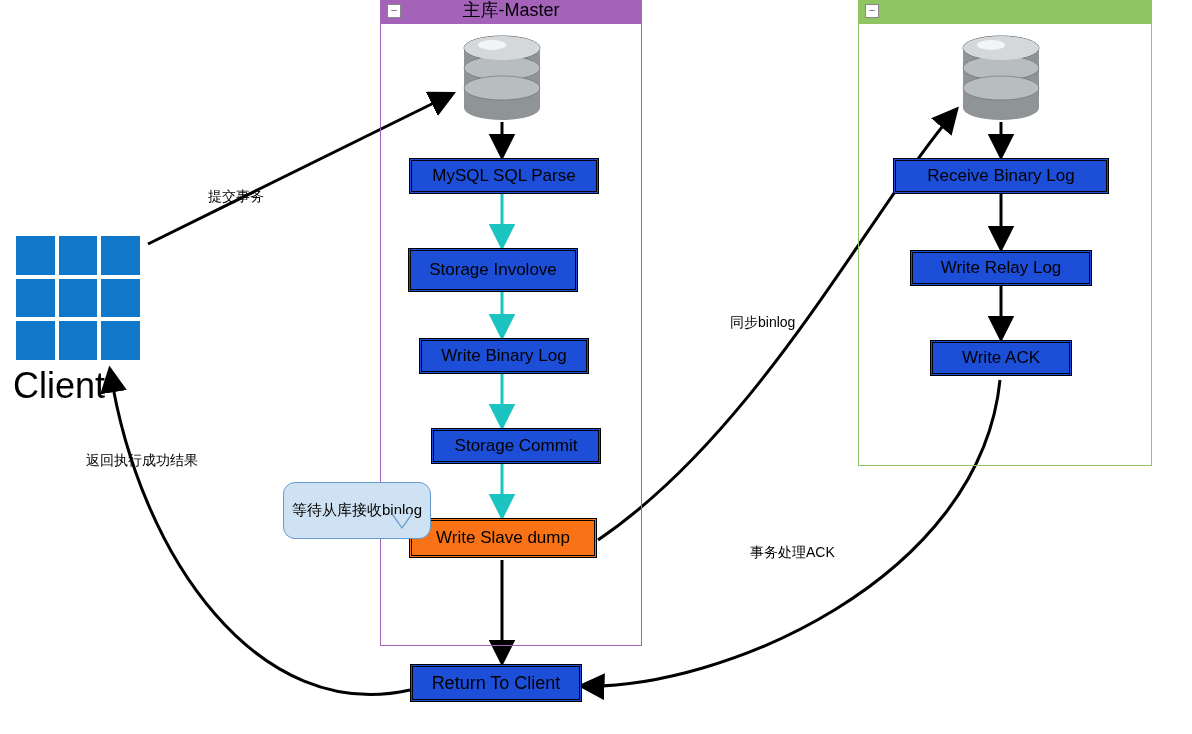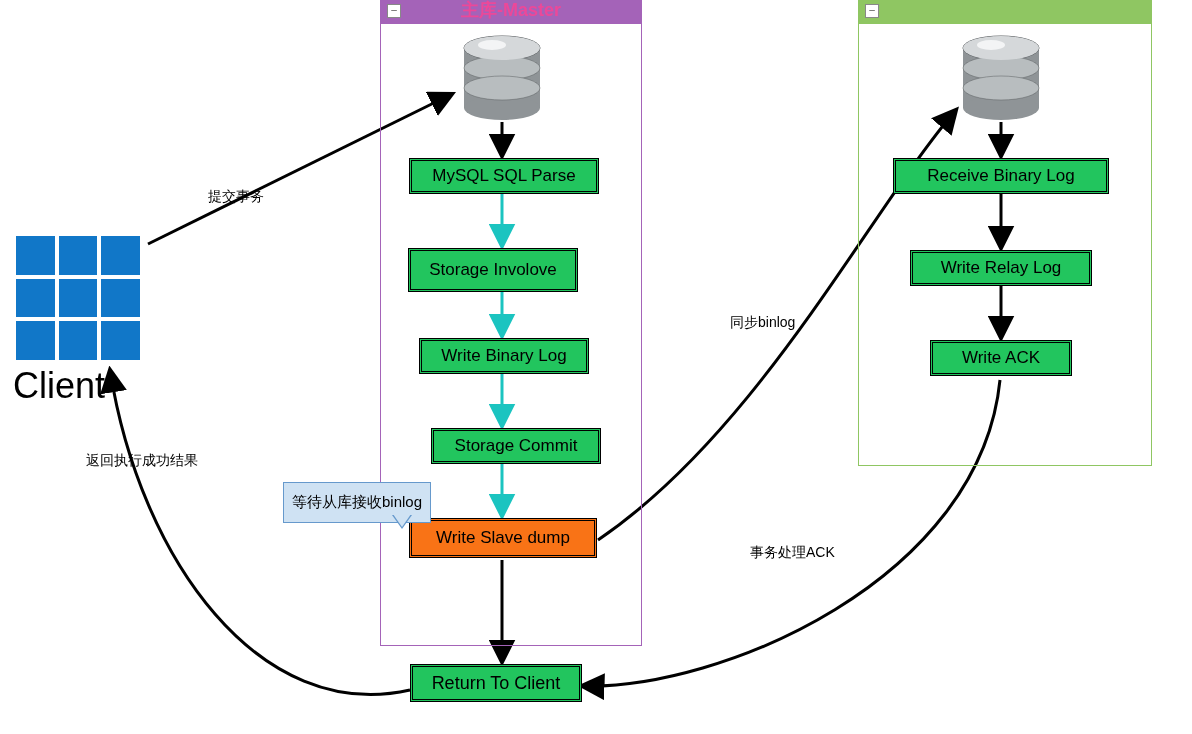--- a/index.html
+++ b/index.html
@@ -3,30 +3,30 @@
 <meta charset="utf-8">
 <style>
   html,body{margin:0;padding:0;width:1192px;height:734px;font-family:Arial,"Helvetica Neue",Helvetica,sans-serif;background:#fff;overflow:hidden}
   .abs{position:absolute}
   
   .client-grid{left:16px;top:236px;width:124px;height:124px;display:grid;grid-template-columns:repeat(3,1fr);grid-template-rows:repeat(3,1fr);gap:4px}
   .client-grid .cell{background:#1177C8}
   .client-label{left:13px;top:365px;font-size:36px}
   
   .frame{border:1px solid;border-top-width:24px;box-sizing:border-box}
-  .frame-title{position:absolute;top:-24px;left:0;width:100%;height:24px;line-height:20px;text-align:center;font-size:18px;font-weight:bold;color:#ec4899}
+  .frame-title{position:absolute;top:-24px;left:0;width:100%;height:24px;line-height:20px;text-align:center;font-size:18px;font-weight:normal;color:#000000}
   .frame-toggle{position:absolute;top:-20px;left:6px;width:12px;height:12px;border:1px solid #888;background:#fff;font-size:10px;line-height:10px;text-align:center;color:#555}
   .master{left:380px;top:0;width:262px;height:646px;border-color:#A463B8}
   .slave{left:858px;top:0;width:294px;height:466px;border-color:#8FC662}
   
-  .box{border:3px double #000;background:#22c55e;text-align:center;font-size:17px;box-sizing:border-box;display:flex;align-items:center;justify-content:center;padding:4px 6px}
+  .box{border:3px double #000;background:#1d4ed8;text-align:center;font-size:17px;box-sizing:border-box;display:flex;align-items:center;justify-content:center;padding:4px 6px}
   .box.highlight{background:#f97316;border:3px double #000;color:#000}
   .box.return{font-size:18px;border:3px double #000}
   
-  .callout{background:#CFE2F3;border:1px solid #6699CC;font-size:15px;padding:10px 8px;border-radius:0}
+  .callout{background:#CFE2F3;border:1px solid #6699CC;font-size:15px;padding:18px 8px;border-radius:12px}
   .callout-tail{width:0;height:0;border-left:10px solid transparent;border-right:10px solid transparent;border-top:14px solid #6699CC}
   .callout-tail::after{content:"";position:absolute;left:-9px;top:-15px;width:0;height:0;border-left:9px solid transparent;border-right:9px solid transparent;border-top:13px solid #CFE2F3}
   
   .lbl{font-size:14px}
   
   svg.lines{position:absolute;left:0;top:0;width:1192px;height:734px;pointer-events:none}
 </style>
 </head>
 <body>
 

